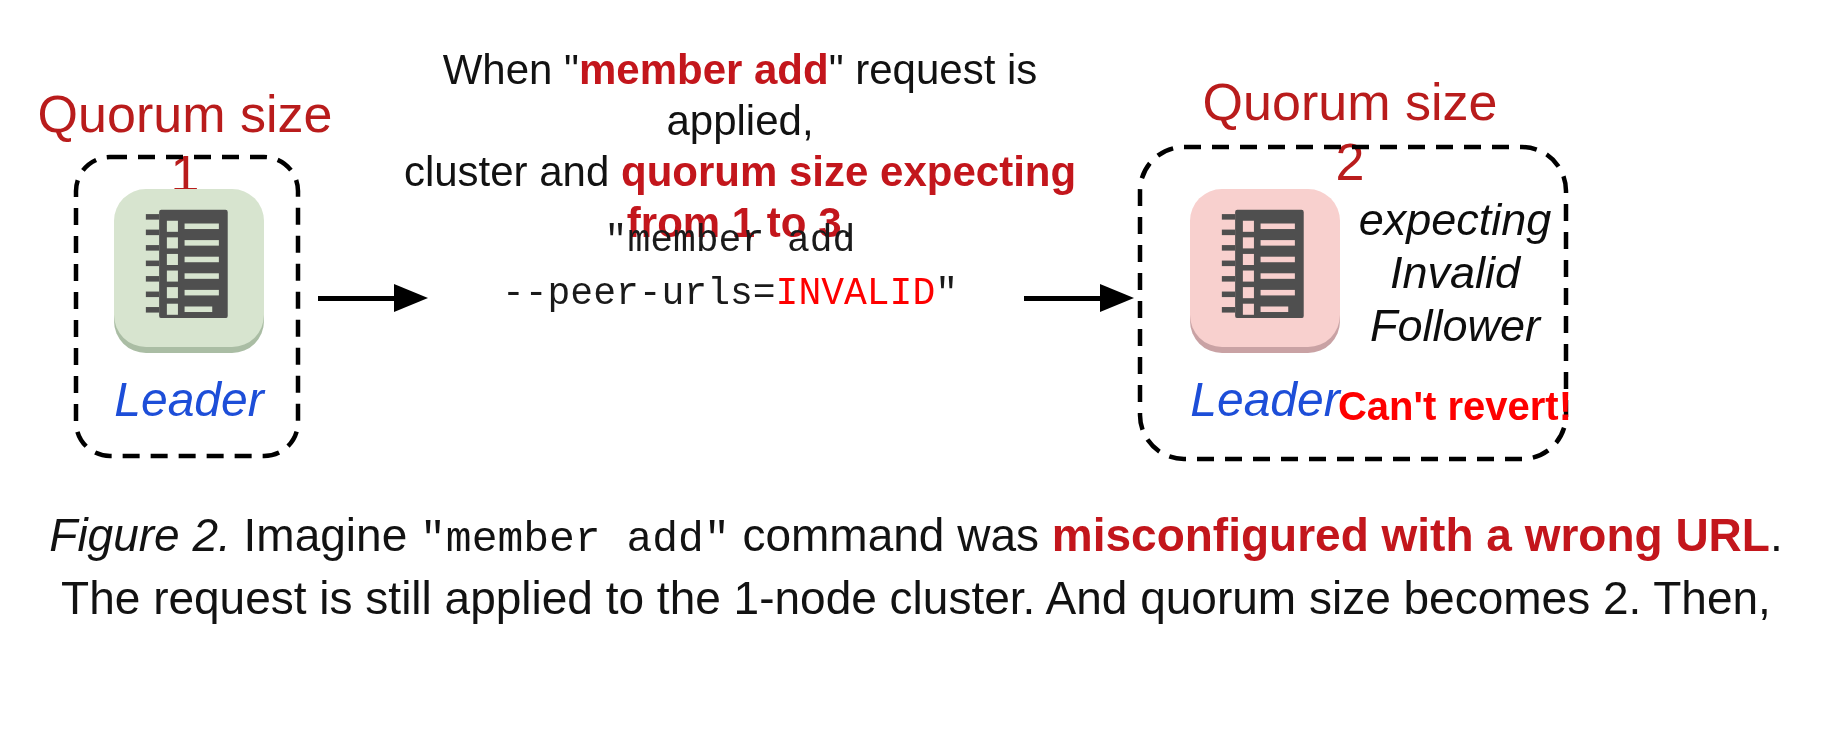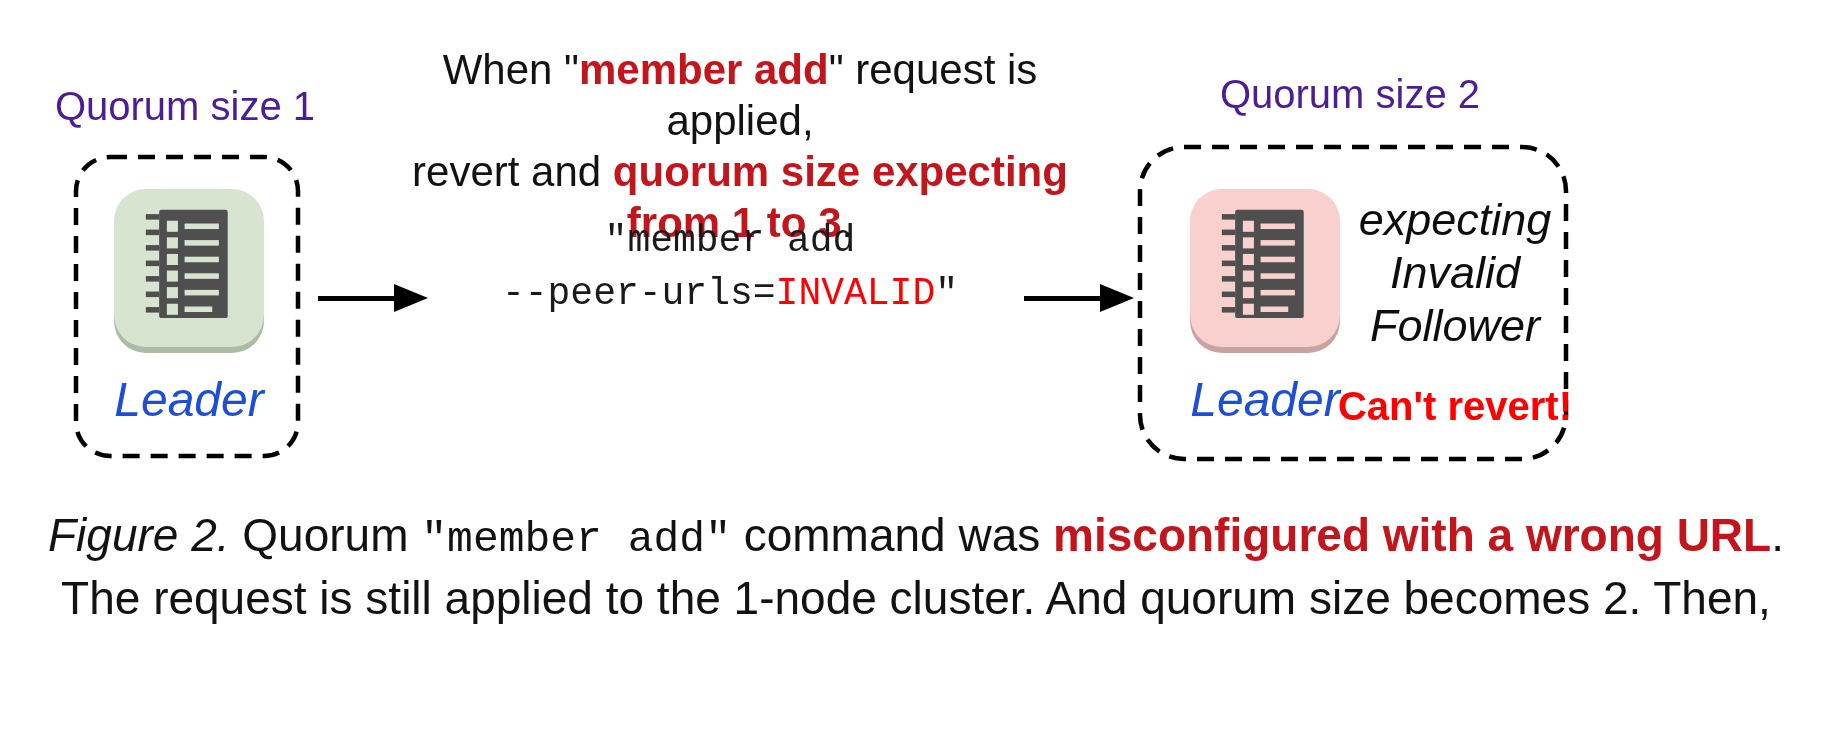--- a/index.html
+++ b/index.html
@@ -4,21 +4,21 @@
 <style>
   html,body{margin:0;padding:0;background:#fff;}
   #canvas{
     position:relative;width:1832px;height:738px;background:#ffffff;
     font-family:"Liberation Sans",sans-serif;color:#111;overflow:hidden;
   }
   .abs{position:absolute;}
   .ctr{text-align:center;}
 
   
-  .cluster-title{font-size:40px;letter-spacing:0;color:#4c1d95;}
+  .cluster-title{font-size:52px;letter-spacing:0;color:#b91c1c;}
 
   
   .dashed-svg{position:absolute;overflow:visible;}
 
   
   .node-tile{
     position:absolute;width:150px;height:158px;border-radius:32px;
   }
   .node-tile.green{background:#d7e4cf;box-shadow:0 6px 0 #aabda4;--hole:#d7e4cf;}
   .node-tile.pink{background:#f8d0ce;box-shadow:0 6px 0 #c9a2a4;--hole:#f8d0ce;}
@@ -92,21 +92,21 @@
 
   <div class="abs ctr node-label" style="left:89px;top:372px;width:200px;">Leader</div>
 
   <div class="arrow" style="left:318px;top:284px;width:110px;">
     <div class="shaft" style="width:82px;"></div>
       <div class="head"></div>
   </div>
 
   <div class="abs ctr headline" style="left:370px;top:44px;width:740px;">
     <div><span>When "</span><span class="red-b">member add</span><span>" request is applied,</span></div>
-    <div><span>revert and </span><span class="red-b">quorum size expecting</span></div>
+    <div><span>cluster and </span><span class="red-b">quorum size expecting</span></div>
     <div><span class="red-b">from 1 to 3</span><span>.</span></div>
   </div>
 
   <div class="abs ctr command" style="left:370px;top:214px;width:720px;">
     <div>"member add</div>
     <div><span>--peer-urls=</span><span class="red-plain">INVALID</span><span>"</span></div>
   </div>
 
   <div class="arrow" style="left:1024px;top:284px;width:110px;">
     <div class="shaft" style="width:82px;"></div>
@@ -148,17 +148,17 @@
 
   <div class="abs ctr warning" style="left:1330px;top:384px;width:250px;">Can't revert!</div>
 
   <div class="abs ctr expecting" style="left:1330px;top:193px;width:250px;">
     <div>expecting</div>
     <div>Invalid</div>
     <div>Follower</div>
   </div>
 
   <div class="abs ctr caption" style="left:20px;top:506px;width:1792px;">
-    <div><span class="fig">Figure 2.</span><span> Quorum </span><span class="mono">"member add"</span><span> command was </span><span class="red-b">misconfigured with a wrong URL</span><span>.</span></div>
+    <div><span class="fig">Figure 2.</span><span> Imagine </span><span class="mono">"member add"</span><span> command was </span><span class="red-b">misconfigured with a wrong URL</span><span>.</span></div>
     <div>The request is still applied to the 1-node cluster. And quorum size becomes 2. Then,</div>
   </div>
 
 </div>
 
 </body></html>

